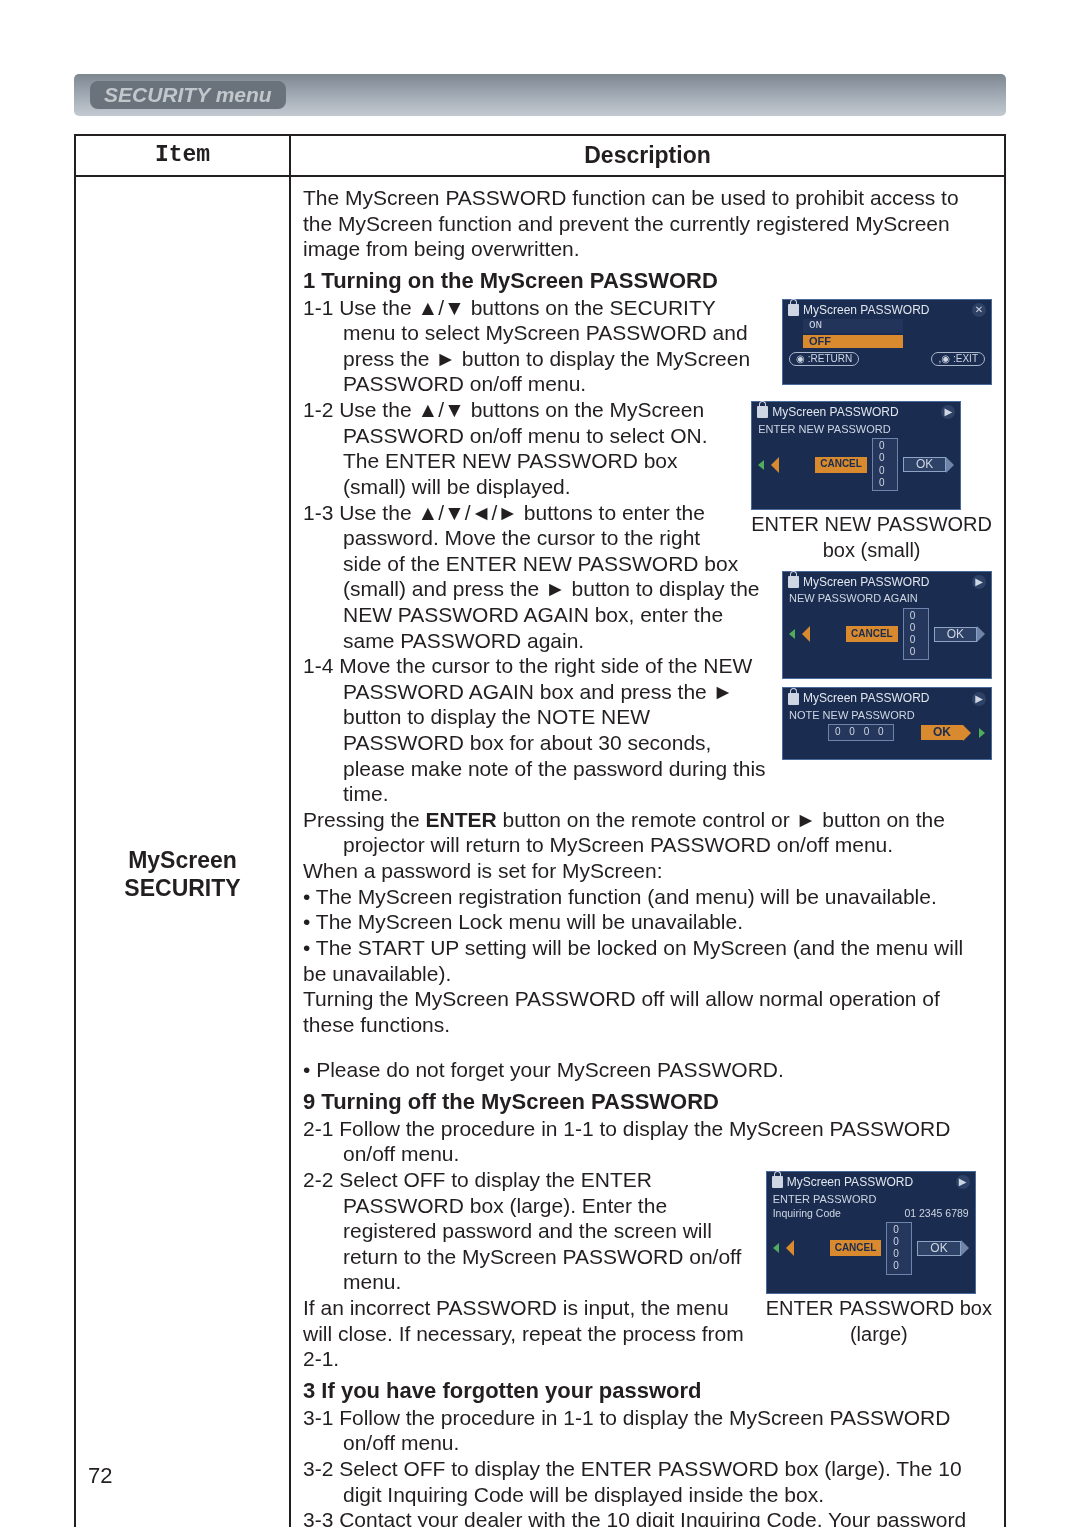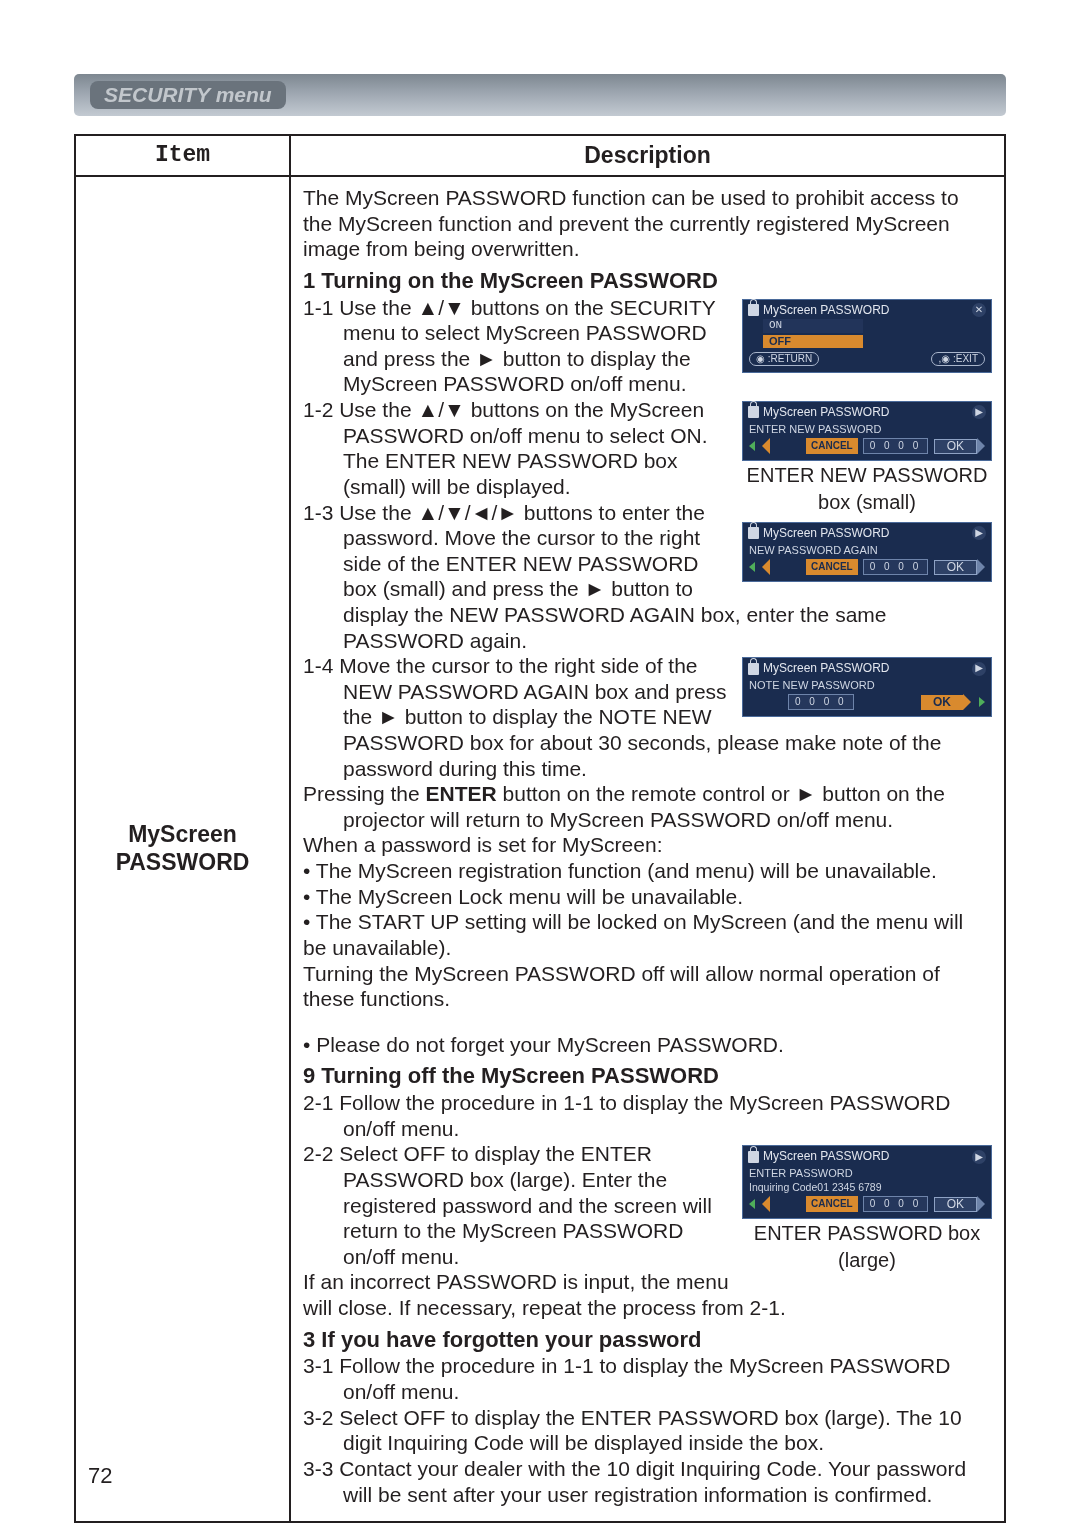--- a/index.html
+++ b/index.html
@@ -73,27 +73,27 @@
   .bold { font-weight: bold; text-align: right; }
   .note-line { margin-top: 20px; }
 
   
   .float-box {
     float: right;
     clear: right;
     margin: 4px 0 4px 10px;
   }
   .dlg {
-    width: 250px;
+    width: 210px;
     background: #1a2c4f;
     border: 1px solid #4a6a9a;
     font-size: 12px;
     color: #d9d9d9;
     position: relative;
-    padding-bottom: 4px;
+    padding-bottom: 16px;
   }
   .dlg-title {
     display: flex;
     align-items: center;
     justify-content: space-between;
     padding: 3px 5px 2px 5px;
     font-size: 12px;
     color: #e2e6ee;
   }
   .dlg-title .ttl-left { display:flex; align-items:center; gap:4px; }
@@ -191,21 +191,21 @@
     width:0;height:0;
     border-top:5px solid transparent;
     border-bottom:5px solid transparent;
     border-left:6px solid #4fae5a;
     margin-left:3px;
   }
   .caption {
     text-align:center; font-size:20px; margin-top:2px;
   }
   .inquiring {
-    display:flex; 
+    display:flex; justify-content:space-between;
     margin:0 6px; font-size:10.5px; color:#cfd6e3;
   }
   .continued {
     font-size: 22px; margin-top: 14px;
   }
   .page-num {
     position:absolute; bottom:38px; left:88px;
     font-size:22px;
   }
 </style>
@@ -219,21 +219,21 @@
 
   <table class="main">
     <tbody>
       <tr>
         <th class="col-item">Item</th>
         <th class="col-desc">Description</th>
       </tr>
       <tr>
         <td class="item-cell">
           <span>MyScreen</span><br>
-          <span>PASSWORD</span>
+          <span>SECURITY</span>
         </td>
         <td class="desc-cell">
 
           <div class="para">The MyScreen PASSWORD function can be used to prohibit access to the MyScreen function and prevent the currently registered MyScreen image from being overwritten.</div>
 
           <div class="section-heading">1 Turning on the MyScreen PASSWORD</div>
 
           <div class="float-box">
             <div class="dlg">
               <div class="dlg-title">

